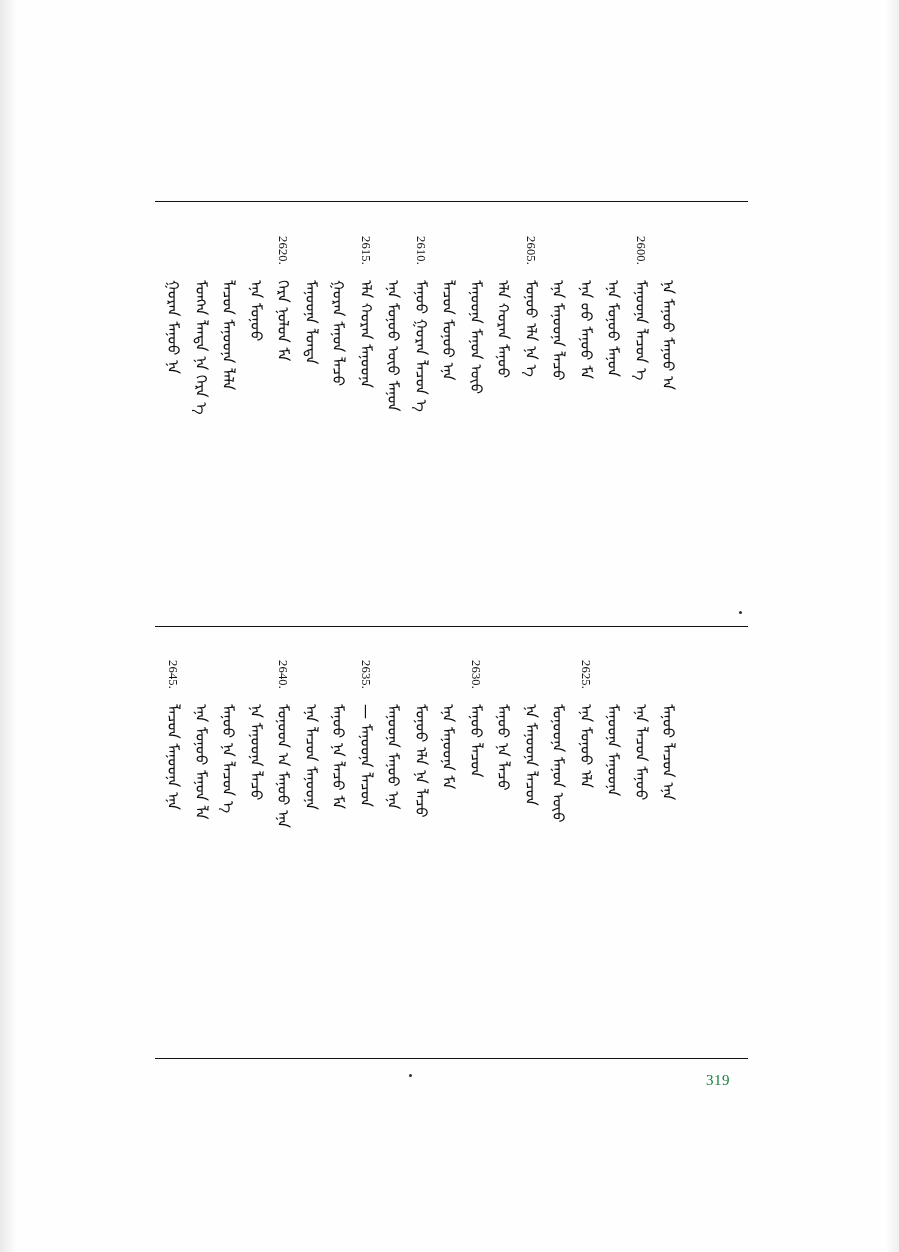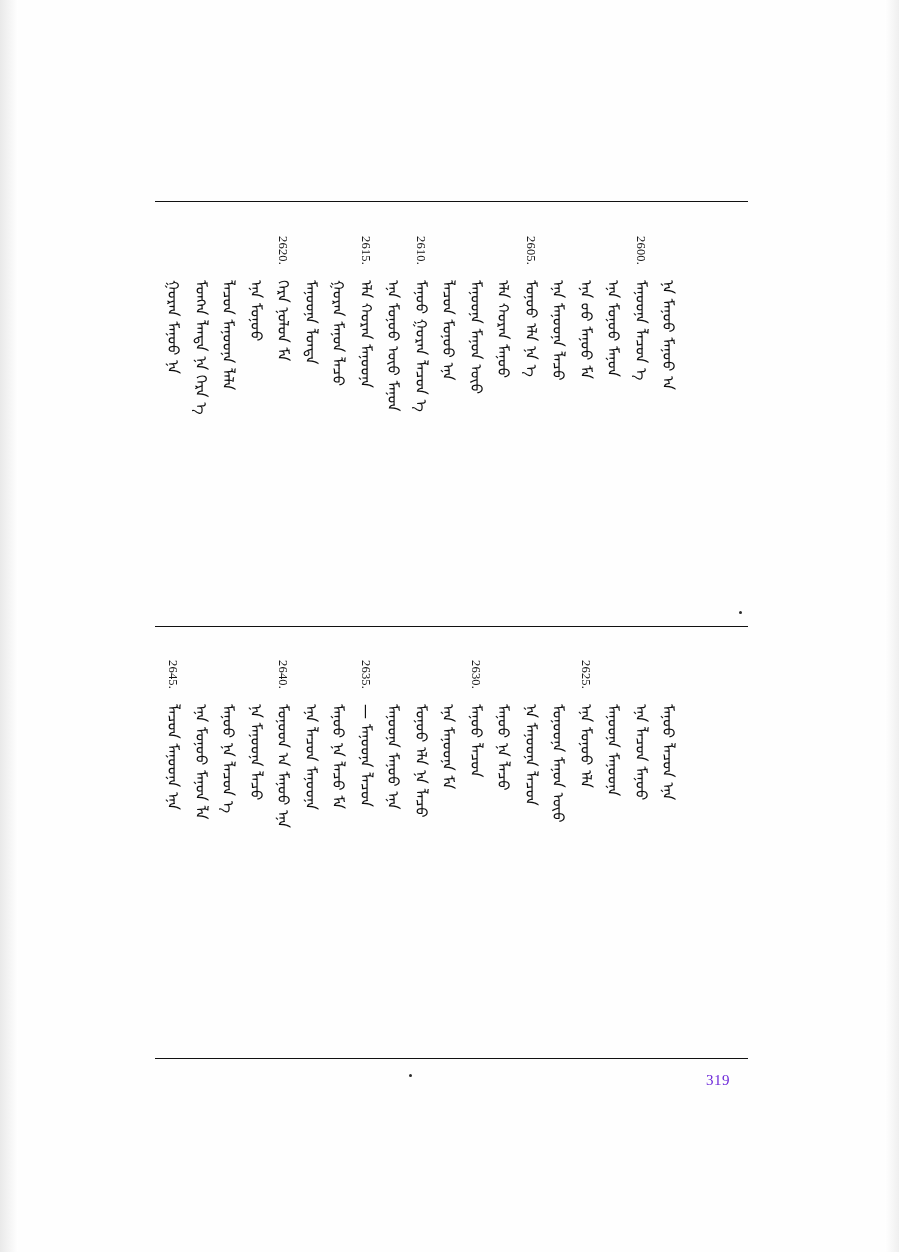--- a/index.html
+++ b/index.html
@@ -70,21 +70,21 @@
     writing-mode: horizontal-tb;
   }
 
   
   .folio {
     position: absolute;
     left: 706px;
     top: 1072px;
     font-size: 15px;
     letter-spacing: 0.5px;
-    color: #6d28d9;
+    color: #15803d;
   }
 
   
   .speck {
     position: absolute;
     background: #2a2a2a;
     border-radius: 50%;
   }
   .speck-1 { left: 739px; top: 611px; width: 3px; height: 3px; }
   .speck-2 { left: 409px; top: 1074px; width: 3px; height: 3px; }

